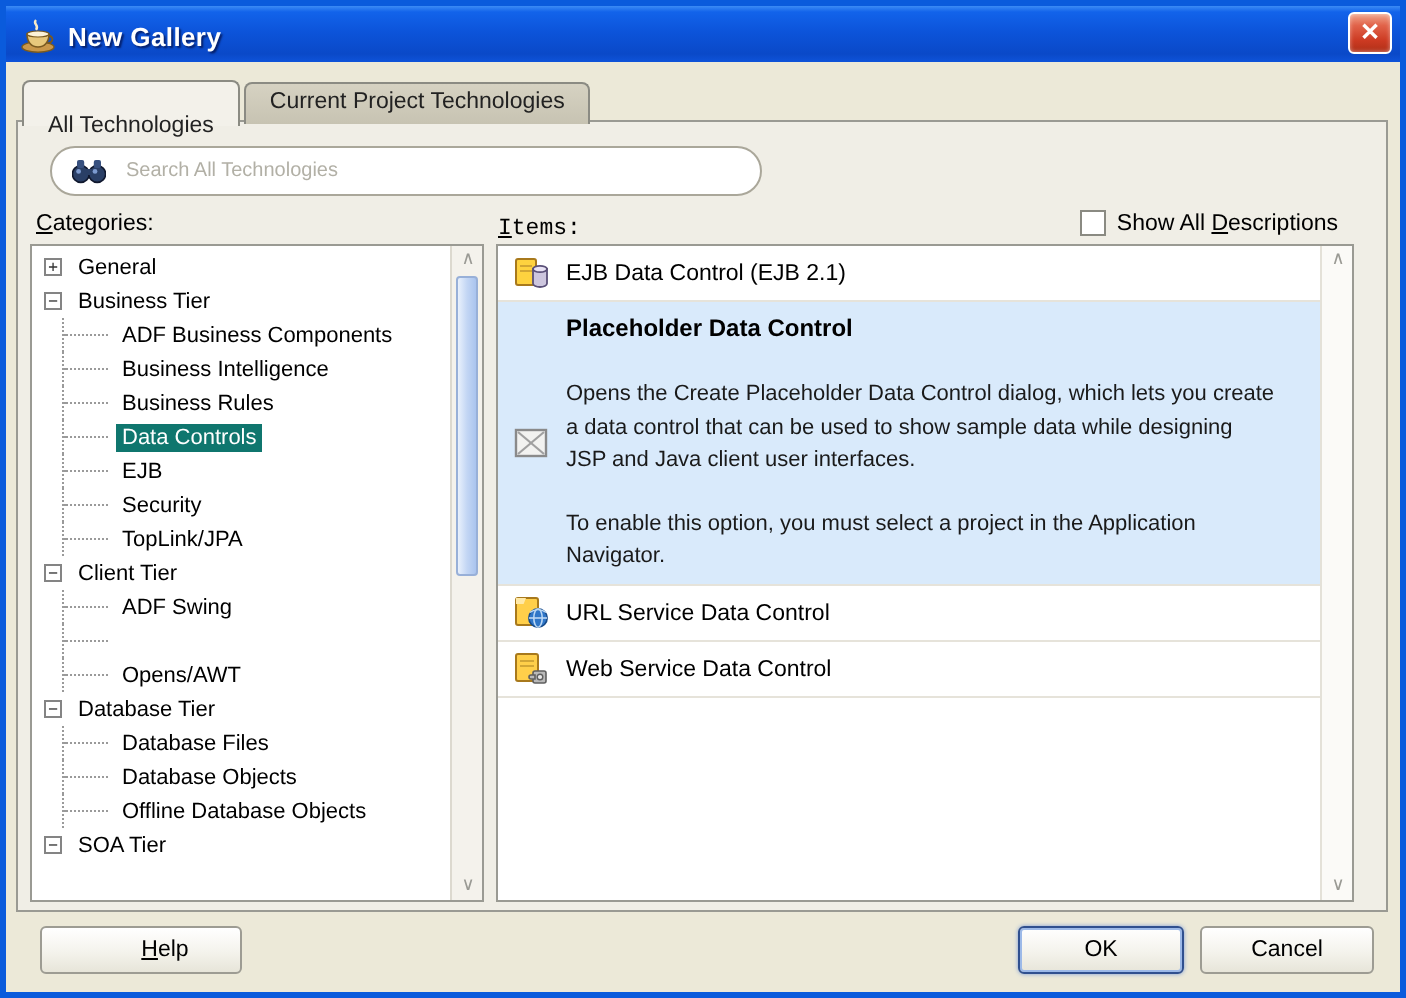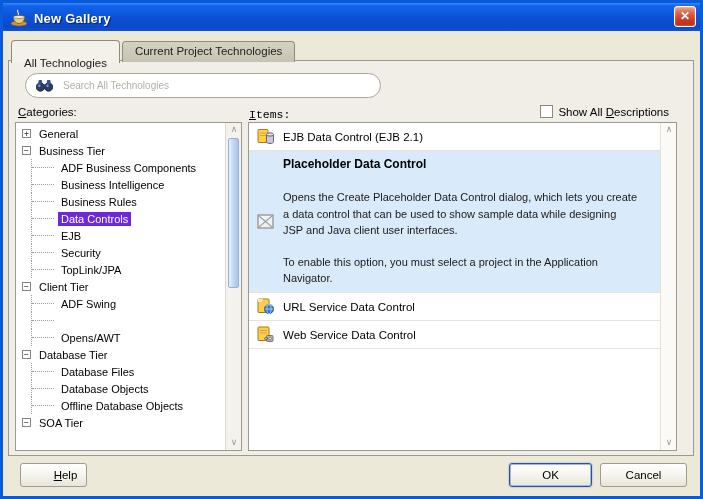--- a/index.html
+++ b/index.html
@@ -51,21 +51,21 @@
   
   .tree-panel { position:absolute; left:6px; top:61px; width:227px; height:329px;
     border:1px solid #9a9a93; background:#fff; display:flex; }
   .tree-scroll { flex:1; overflow:hidden; padding-top:2px; }
   .tree-row { display:flex; align-items:center; height:17px; padding-left:5px; white-space:nowrap; cursor:pointer; }
   .expander { width:9px; height:9px; border:1px solid #848484; background:#fff;
     font:8px/7px "DejaVu Sans Mono", monospace; text-align:center; color:#333; margin:0 5px 0 1px; flex:none; }
   .guide { width:27px; height:17px; border-left:1px dotted #9a9a9a; position:relative; margin-left:10px; flex:none; }
   .guide::after { content:""; position:absolute; top:8px; left:0; width:22px; border-top:1px dotted #9a9a9a; }
   .tree-label { font-size:11px; padding:1px 3px; }
-  .tree-row.selected .tree-label { background:#6d28d9; color:#fff; }
+  .tree-row.selected .tree-label { background:#0f766e; color:#fff; }
 
   
   .vscroll { width:16px; flex:none; background:#f4f2ec; border-left:1px solid #dcd9cf;
     position:relative; }
   .scroll-arrow { position:absolute; left:0; width:16px; height:14px; text-align:center;
     color:#9a9a94; font-size:9px; line-height:13px; cursor:pointer; }
   .scroll-arrow.up { top:0; } .scroll-arrow.down { bottom:0; }
   .scroll-thumb { position:absolute; left:2px; top:15px; width:11px; height:46%;
     border:1px solid #98b0d8; border-radius:2px;
     background:linear-gradient(90deg,#e9f1fc,#c3d6f4 50%,#aac4ee); cursor:grab; }
@@ -83,21 +83,21 @@
   .item-row.selected .item-title { font-weight:bold; font-size:12px; }
   .item-desc { font-size:11px; color:#1a1a1a; line-height:1.5; margin-top:18px; padding-right:14px; }
   .item-desc + .item-desc { margin-top:15px; }
 
   
   .btn-row { position:absolute; left:0; right:0; bottom:9px; height:24px; }
   .btn { position:absolute; height:24px; border:1px solid #9d9c93; border-radius:3px;
     background:linear-gradient(180deg,#ffffff 0%,#f4f3ec 55%,#e7e5d9 100%);
     font-family:"Liberation Sans", sans-serif; font-size:11.5px; color:#000;
     text-align:center; line-height:22px; cursor:pointer; }
-  .btn-help { left:17px; width:67px;padding-left:24px; }
+  .btn-help { left:17px; width:101px;padding-left:24px; }
   .btn-ok { right:108px; width:83px; border:1px solid #30508f;
     box-shadow:0 0 0 1px #9cb9e8 inset, 0 0 2px #7c9cd8; }
   .btn-cancel { right:13px; width:87px; }
   u { text-decoration:underline; }
 </style>
 </head>
 <body>
 
 <div class="window">
 

